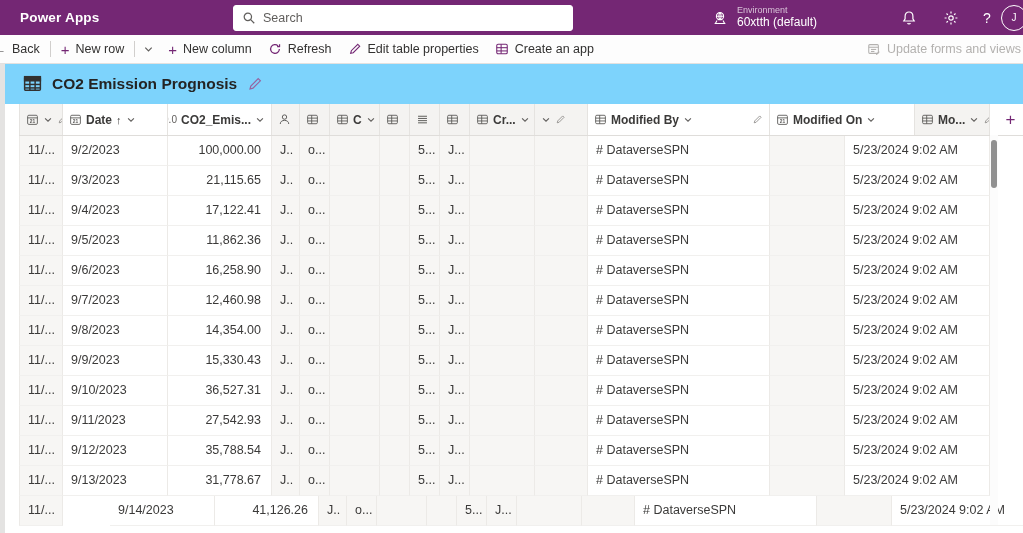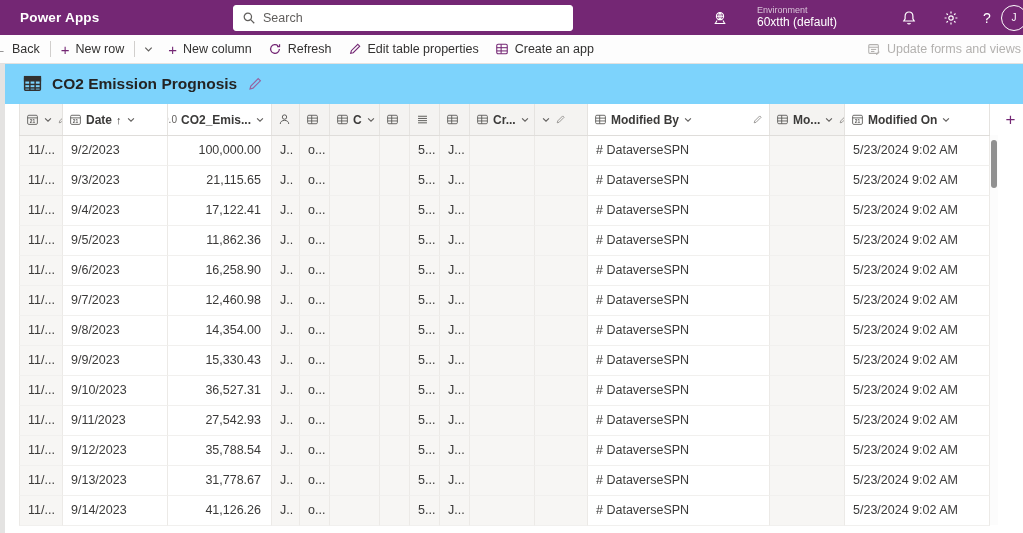--- a/index.html
+++ b/index.html
@@ -13,21 +13,21 @@
     font-size:13.5px; font-weight:bold; letter-spacing:.2px; }
   .searchbox { position:absolute; left:233px; top:4.5px; width:340px; height:26px;
     background:#fff; border-radius:3px; display:flex; align-items:center;
     padding:0 8px; gap:7px; border:1px solid #ffffff; }
   .searchbox input { border:none; outline:none; flex:1; font-size:12.5px;
     color:#323130; background:transparent;
     font-family:"Liberation Sans","DejaVu Sans",sans-serif; }
   .searchbox input::placeholder { color:#605e5c; }
   .env { position:absolute; left:712px; top:0; height:35px; display:flex;
     align-items:center; gap:9px; }
-  .env-text { display:flex; flex-direction:column; line-height:1.15;margin-left:20px; }
+  .env-text { display:flex; flex-direction:column; line-height:1.15; }
   .env-label { font-size:9px; color:#d8c3d8; }
   .env-value { font-size:12px; color:#fff; }
   .top-icon { position:absolute; top:0; height:35px; width:22px; display:flex;
     align-items:center; justify-content:center; color:#fff; }
   .help-glyph { font-size:14px; color:#fff; }
   .avatar { position:absolute; left:1001px; top:4.5px; width:26px; height:26px;
     border:1.5px solid #fff; border-radius:50%; display:flex; align-items:center;
     justify-content:center; font-size:10px; color:#fff; }
 
   
@@ -401,20 +401,35 @@
           <svg width="10" height="10" viewBox="0 0 12 12" fill="none" stroke="#605e5c" stroke-width="1.3">
             <path d="M2.5 4 6 7.5 9.5 4"></path>
           </svg>
         </span>
         <span class="hpc right">
           <svg width="11" height="11" viewBox="0 0 16 16" fill="none" stroke="#8a8886" stroke-width="1.2">
             <path d="M11.2 2.8l2 2L6 12l-2.8.8L4 10z"></path>
           </svg>
         </span>
       </div>
+      <div class="th tone-white" style="width: 145px;">
+        <span class="hic">
+          <svg width="13" height="13" viewBox="0 0 16 16" fill="none" stroke="#5b5a58" stroke-width="1.1">
+            <rect x="2" y="2.8" width="12" height="11.2" rx="1.5"></rect>
+            <line x1="2" y1="6" x2="14" y2="6"></line>
+            <text x="8" y="12.6" font-size="6" fill="#5b5a58" stroke="none" text-anchor="middle">21</text>
+          </svg>
+        </span>
+        <span class="hlb">Modified On</span>
+        <span class="hch">
+          <svg width="10" height="10" viewBox="0 0 12 12" fill="none" stroke="#605e5c" stroke-width="1.3">
+            <path d="M2.5 4 6 7.5 9.5 4"></path>
+          </svg>
+        </span>
+      </div>
       <div class="th tone-gray" style="width: 75px;">
         <span class="hic">
           <svg width="13" height="13" viewBox="0 0 16 16" fill="none" stroke="#5b5a58" stroke-width="1.1">
             <rect x="2" y="2.8" width="12" height="10.4" rx="1.5"></rect>
             <line x1="7" y1="2.8" x2="7" y2="13.2"></line>
             <line x1="2" y1="6.3" x2="14" y2="6.3"></line>
             <line x1="2" y1="9.8" x2="14" y2="9.8"></line>
           </svg>
         </span>
         <span class="hlb">Mo...</span>
@@ -422,35 +437,20 @@
           <svg width="10" height="10" viewBox="0 0 12 12" fill="none" stroke="#605e5c" stroke-width="1.3">
             <path d="M2.5 4 6 7.5 9.5 4"></path>
           </svg>
         </span>
         <span class="hpc">
           <svg width="11" height="11" viewBox="0 0 16 16" fill="none" stroke="#8a8886" stroke-width="1.2">
             <path d="M11.2 2.8l2 2L6 12l-2.8.8L4 10z"></path>
           </svg>
         </span>
       </div>
-      <div class="th tone-white" style="width: 145px;">
-        <span class="hic">
-          <svg width="13" height="13" viewBox="0 0 16 16" fill="none" stroke="#5b5a58" stroke-width="1.1">
-            <rect x="2" y="2.8" width="12" height="11.2" rx="1.5"></rect>
-            <line x1="2" y1="6" x2="14" y2="6"></line>
-            <text x="8" y="12.6" font-size="6" fill="#5b5a58" stroke="none" text-anchor="middle">21</text>
-          </svg>
-        </span>
-        <span class="hlb">Modified On</span>
-        <span class="hch">
-          <svg width="10" height="10" viewBox="0 0 12 12" fill="none" stroke="#605e5c" stroke-width="1.3">
-            <path d="M2.5 4 6 7.5 9.5 4"></path>
-          </svg>
-        </span>
-      </div>
     </div>
   <div>
       <div class="tr">
         <div class="td tone-gray" style="width: 44px;">11/...</div>
         <div class="td tone-white" style="width: 105px;">9/2/2023</div>
         <div class="td tone-white align-right" style="width: 104px;">100,000.00</div>
         <div class="td tone-gray" style="width: 28px;">J..</div>
         <div class="td tone-gray" style="width: 30px;">o...</div>
         <div class="td tone-gray" style="width: 50px;"></div>
         <div class="td tone-gray" style="width: 30px;"></div>
@@ -633,21 +633,21 @@
         <div class="td tone-gray" style="width: 30px;">5...</div>
         <div class="td tone-gray" style="width: 30px;">J...</div>
         <div class="td tone-gray" style="width: 65px;"></div>
         <div class="td tone-gray" style="width: 53px;"></div>
         <div class="td tone-white" style="width: 182px;"># DataverseSPN</div>
         <div class="td tone-gray" style="width: 75px;"></div>
         <div class="td tone-white" style="width: 145px;">5/23/2024 9:02 AM</div>
       </div>
       <div class="tr">
         <div class="td tone-gray" style="width: 44px;">11/...</div>
-        <div class="td tone-white" style="width: 105px;">9/14/2023</div>
+        <div class="td tone-white" style="width: 105px; margin-left: 47px;">9/14/2023</div>
         <div class="td tone-white align-right" style="width: 104px;">41,126.26</div>
         <div class="td tone-gray" style="width: 28px;">J..</div>
         <div class="td tone-gray" style="width: 30px;">o...</div>
         <div class="td tone-gray" style="width: 50px;"></div>
         <div class="td tone-gray" style="width: 30px;"></div>
         <div class="td tone-gray" style="width: 30px;">5...</div>
         <div class="td tone-gray" style="width: 30px;">J...</div>
         <div class="td tone-gray" style="width: 65px;"></div>
         <div class="td tone-gray" style="width: 53px;"></div>
         <div class="td tone-white" style="width: 182px;"># DataverseSPN</div>

